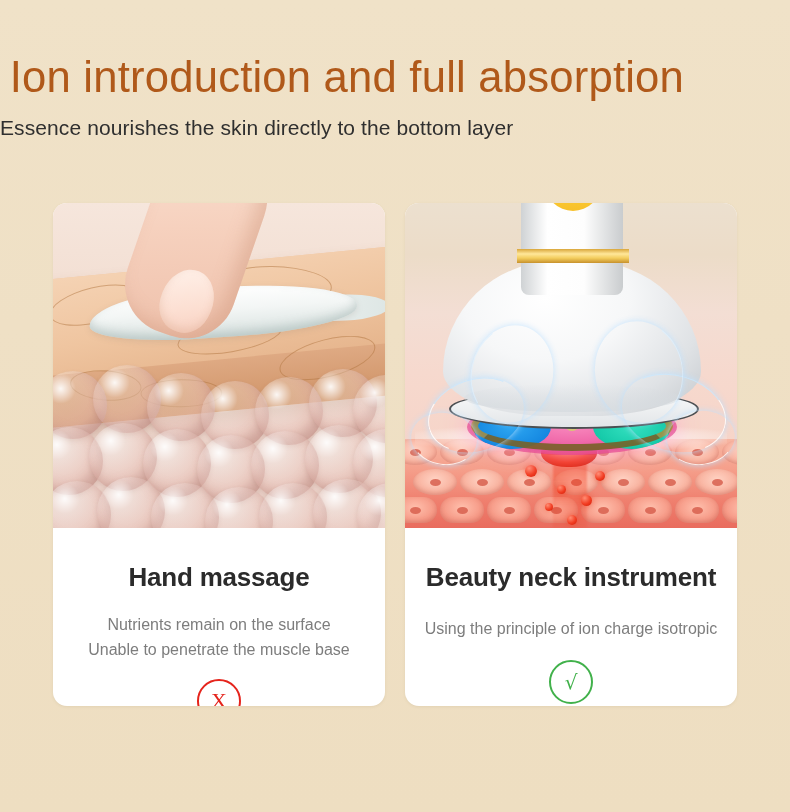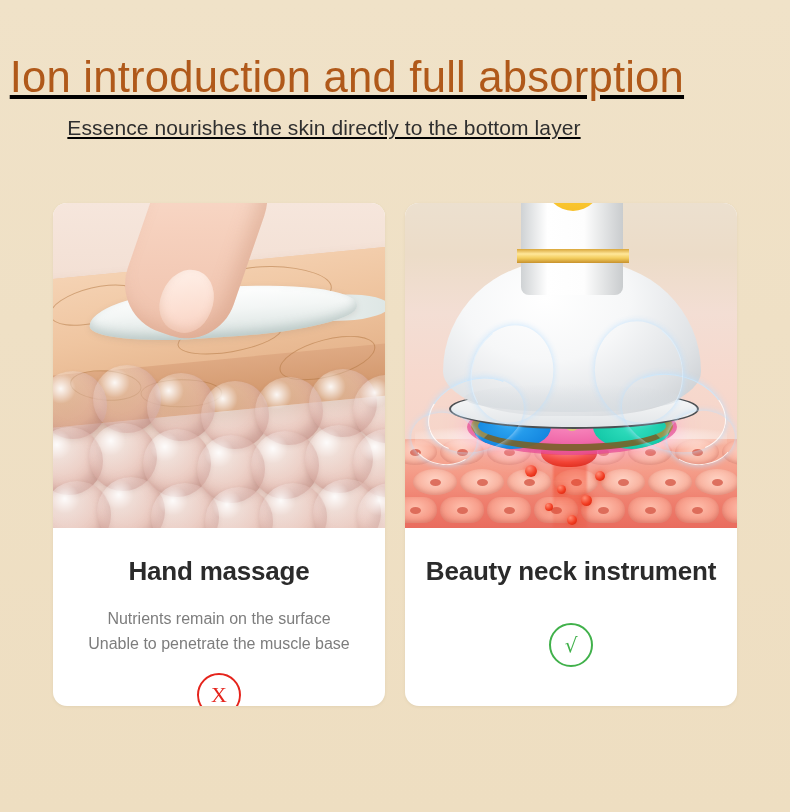--- a/index.html
+++ b/index.html
@@ -20,22 +20,20 @@
     height: 812px;
     background: linear-gradient(180deg, #f0e2c8 0%, #efe0c5 40%, #eedec1 100%);
   }
 
   
   .header {
     position: absolute;
     left: 0;
     top: 52px;
     width: 648px;
-    text-align: center;
-    text-decoration: underline;
   }
   .headline {
     font-size: 45px;
     font-weight: 400;
     color: #b0591a;
     letter-spacing: 0.2px;
     line-height: 1.12;
     white-space: nowrap;
     transform: scaleX(0.97);
   }
@@ -81,21 +79,21 @@
     text-align: center;
     display: flex;
     flex-direction: column;
     align-items: center;
   }
   .card-title {
     font-size: 26px;
     font-weight: bold;
     color: #2b2b2b;
     letter-spacing: -0.2px;
-    margin-top: 16px;
+    margin-top: 22px;
     white-space: nowrap;
   }
   .card-desc {
     margin-top: 20px;
     font-size: 16px;
     color: #7d7d7d;
     line-height: 1.55;
     white-space: nowrap;
   }
   .card-desc.wide {
@@ -542,19 +540,20 @@
           <div class="arc" style="left:216px;top:172px;width:104px;height:74px;border-color:transparent;border-right-color:rgba(255,255,255,0.85);border-top-color:rgba(200,232,255,0.8);transform:rotate(16deg);"></div>
           <div class="arc" style="left:66px;top:122px;width:80px;height:96px;border-color:transparent;border-left-color:rgba(220,240,255,0.7);transform:rotate(12deg);"></div>
           <div class="arc" style="left:190px;top:118px;width:86px;height:100px;border-color:transparent;border-right-color:rgba(220,240,255,0.7);transform:rotate(-10deg);"></div>
           <div class="arc" style="left:6px;top:210px;width:64px;height:50px;border-color:transparent;border-bottom-color:rgba(255,255,255,0.8);transform:rotate(8deg);"></div>
           <div class="arc" style="left:262px;top:208px;width:66px;height:52px;border-color:transparent;border-bottom-color:rgba(255,255,255,0.8);transform:rotate(-8deg);"></div>
         </div>
       </div>
       <div class="card-body">
         <div class="card-title">Beauty neck instrument</div>
         <div class="card-desc wide">
+          <div>Using the principle of ion charge isotropic</div>
         </div>
         <div class="mark mark-check">√</div>
       </div>
     </div>
 
   </div>
 </div>
 
 </body></html>

